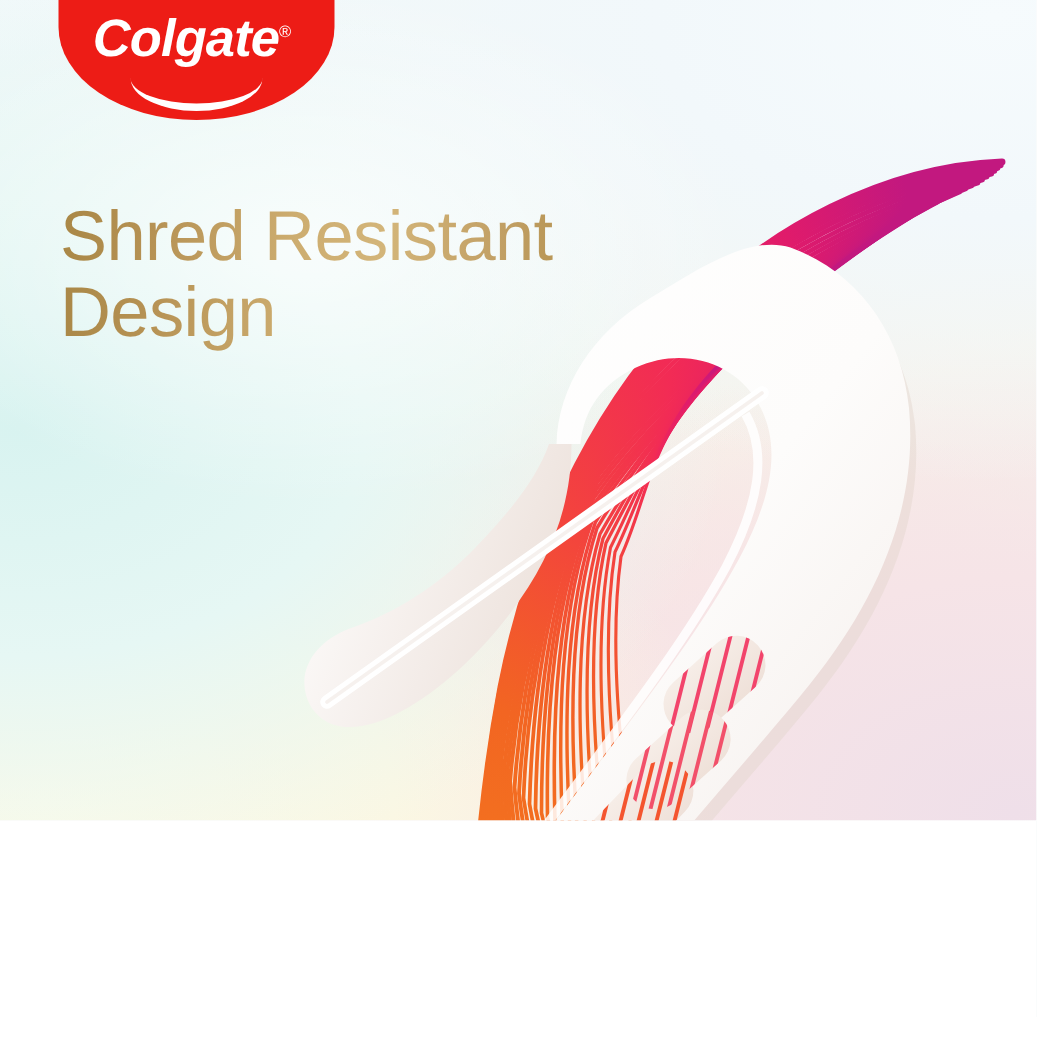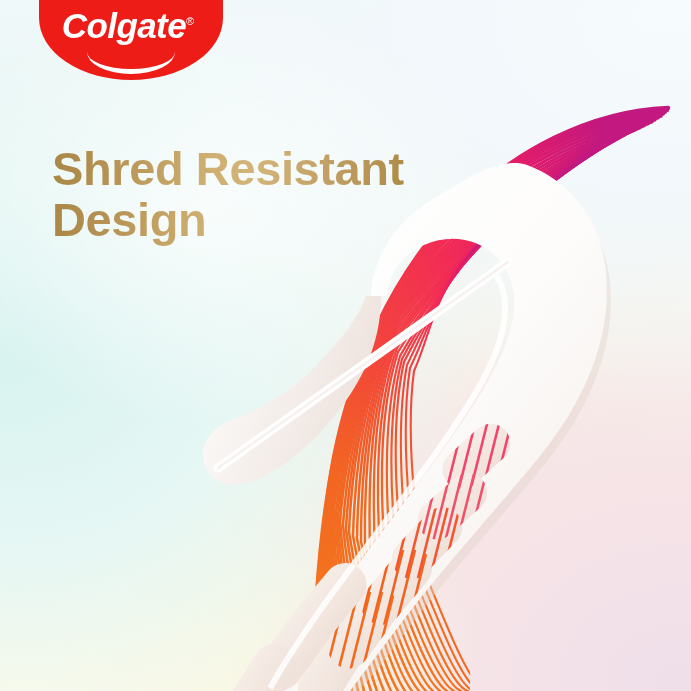--- a/index.html
+++ b/index.html
@@ -4,21 +4,21 @@
 <title>Colgate Floss Pick Product Banner</title>
 <style>
   html, body {
     margin: 0;
     padding: 0;
     background: #ffffff;
   }
   #stage {
     position: relative;
     width: 691px;
-    height: 691px;
+    height: 547px;
     overflow: hidden;
     font-family: "Liberation Sans", sans-serif;
     background: #f4f8f9;
   }
 
   
   .bg-layer {
     position: absolute;
     inset: 0;
   }
@@ -84,22 +84,22 @@
   }
 
   
   #copy {
     position: absolute;
     left: 36px;
     top: 128px;
     width: 400px;
   }
   .headline {
-    margin: 16px;
-    font-weight: 700;
+    margin: 4px;
+    font-weight: 400;
     line-height: 1.08;
     letter-spacing: -0.4px;
     color: #b08f54;
     background-image: linear-gradient(93deg,
         #a98746 0%, #b69254 16%, #cdad70 40%,
         #d3b579 55%, #c2a065 74%, #a9863f 100%);
     -webkit-background-clip: text;
     background-clip: text;
     -webkit-text-fill-color: transparent;
   }

